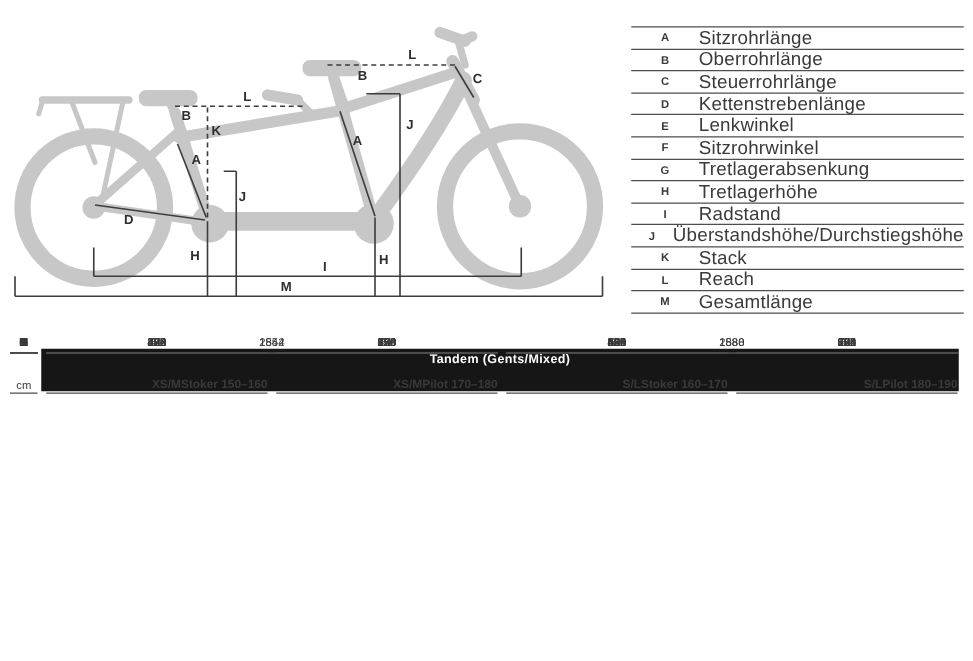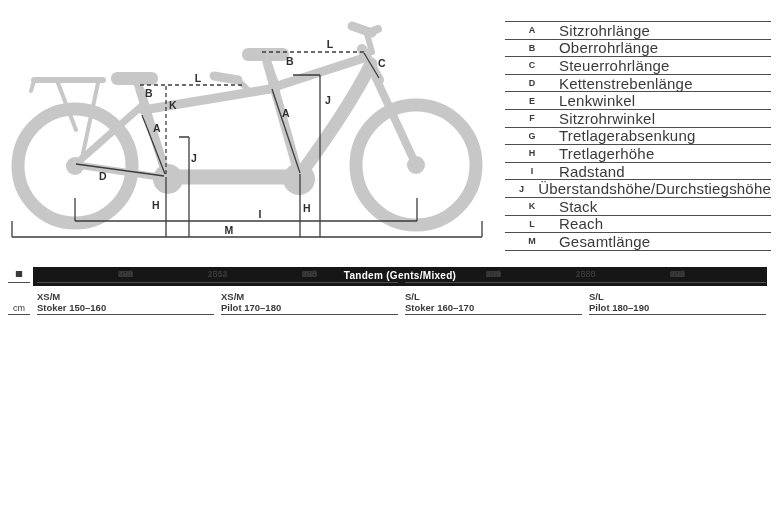--- a/index.html
+++ b/index.html
@@ -19,25 +19,25 @@
   .dg-marker{position:absolute;transform:translate(-50%,-50%);font-size:10.5px;font-weight:bold;color:#2e2e2e;letter-spacing:.2px;}
 
   
   .legend{position:absolute;left:505px;top:21px;width:266px;border-top:1px solid var(--rule);}
   .legend-row{display:flex;align-items:center;height:16.6px;border-bottom:1px solid var(--rule);}
   .legend-key{width:54px;text-align:center;font-weight:bold;font-size:9px;color:var(--ink);}
   .legend-label{font-size:15px;color:var(--ink);letter-spacing:.2px;}
 
   
   .size-table{position:absolute;left:0;top:267px;width:778px;}
-  .size-titlebar{position:absolute;left:33px;top:0;width:734px;height:19px;background:var(--bar);}
+  .size-titlebar{position:absolute;left:33px;top:12px;width:734px;height:34px;background:var(--bar);}
   .size-title{display:block;text-align:center;line-height:17px;font-size:10px;font-weight:bold;color:var(--barText);letter-spacing:.3px;}
   .size-grid{position:absolute;left:0;width:766px;display:grid;grid-template-columns:22px 177px 177px 177px 177px;column-gap:7px;padding-left:8px;}
   .size-head{top:17px;height:31px;}
-  .size-head .hcell{border-bottom:1px solid var(--rule);display:flex;flex-direction:column;justify-content:flex-end;align-items:flex-start;padding-bottom:1px;}
+  .size-head .hcell{border-bottom:1px solid var(--rule);display:flex;justify-content:flex-end;align-items:flex-end;padding-bottom:1px;}
   .hsize,.hrider{font-size:9.5px;font-weight:bold;color:var(--ink);line-height:11px;text-align:center;}
   .unit-cell{border-bottom:1px solid var(--rule);display:flex;align-items:flex-end;justify-content:center;padding-bottom:1px;font-size:9px;font-weight:normal;color:var(--ink);}
   .size-row{height:15.2px;}
   .cell{border-bottom:1px solid var(--rule);text-align:center;font-size:9px;color:var(--ink);line-height:14.5px;}
   .cell.key{font-weight:bold;}
   .cell.span2{grid-column:span 2;}
 </style>
 </head>
 <body>
 

